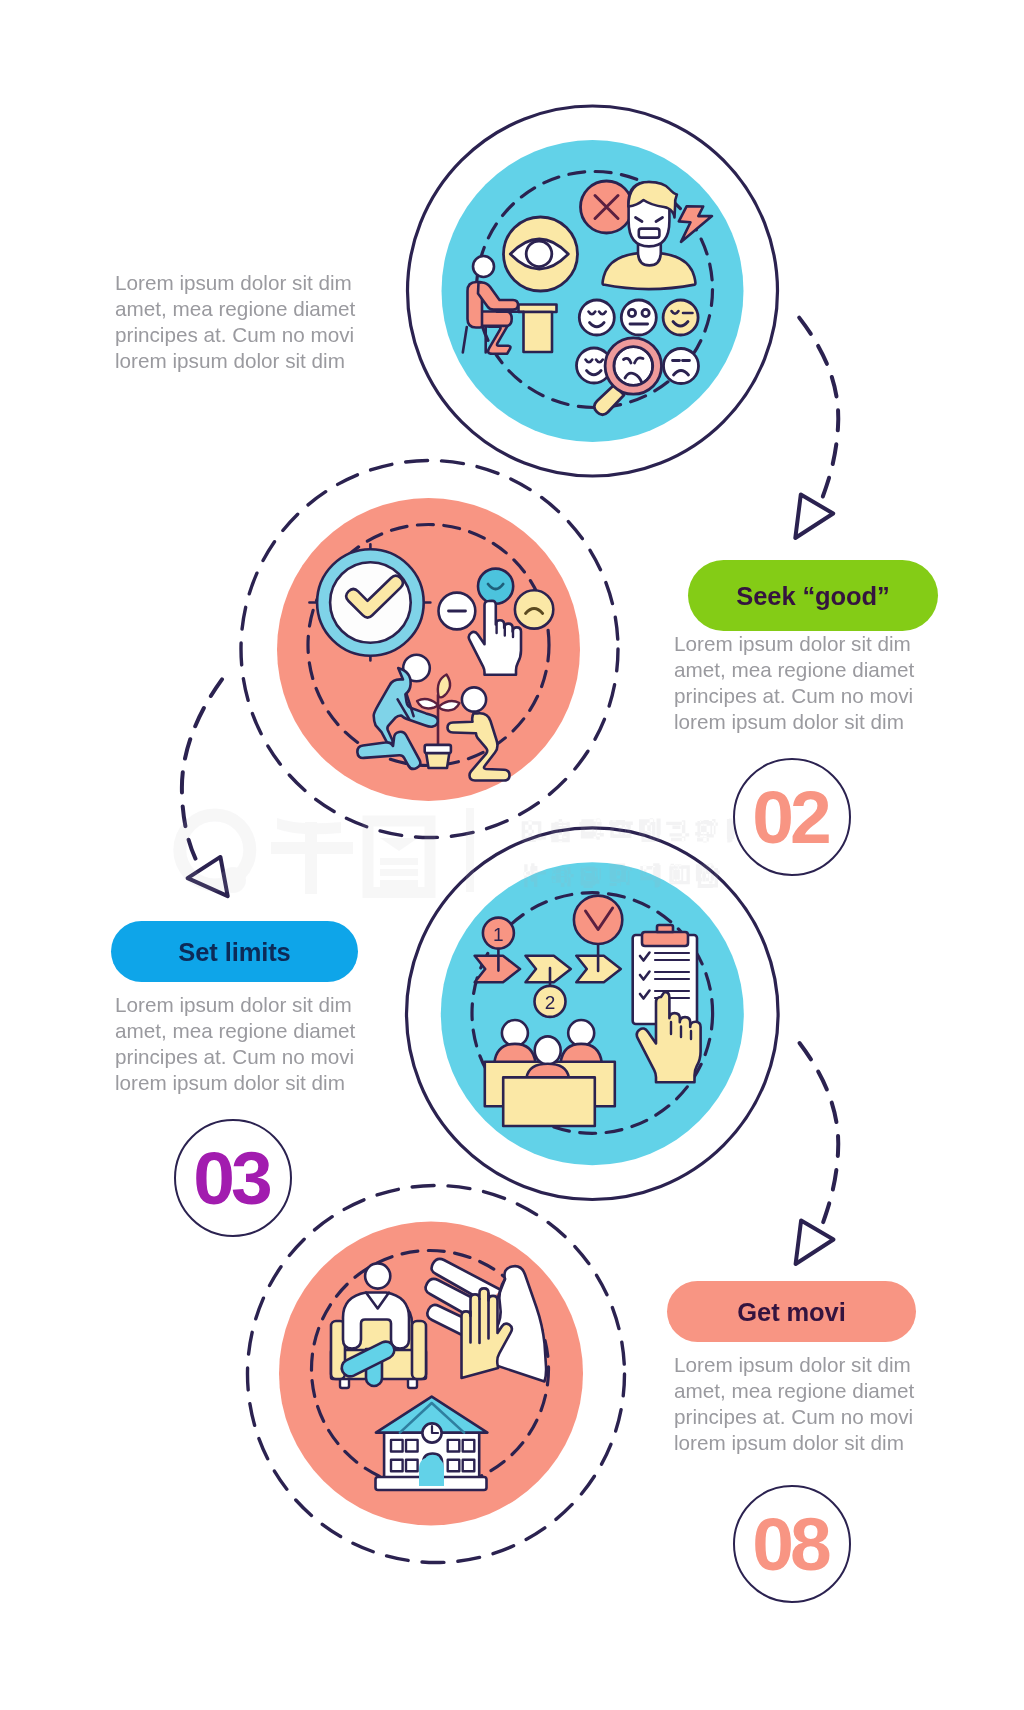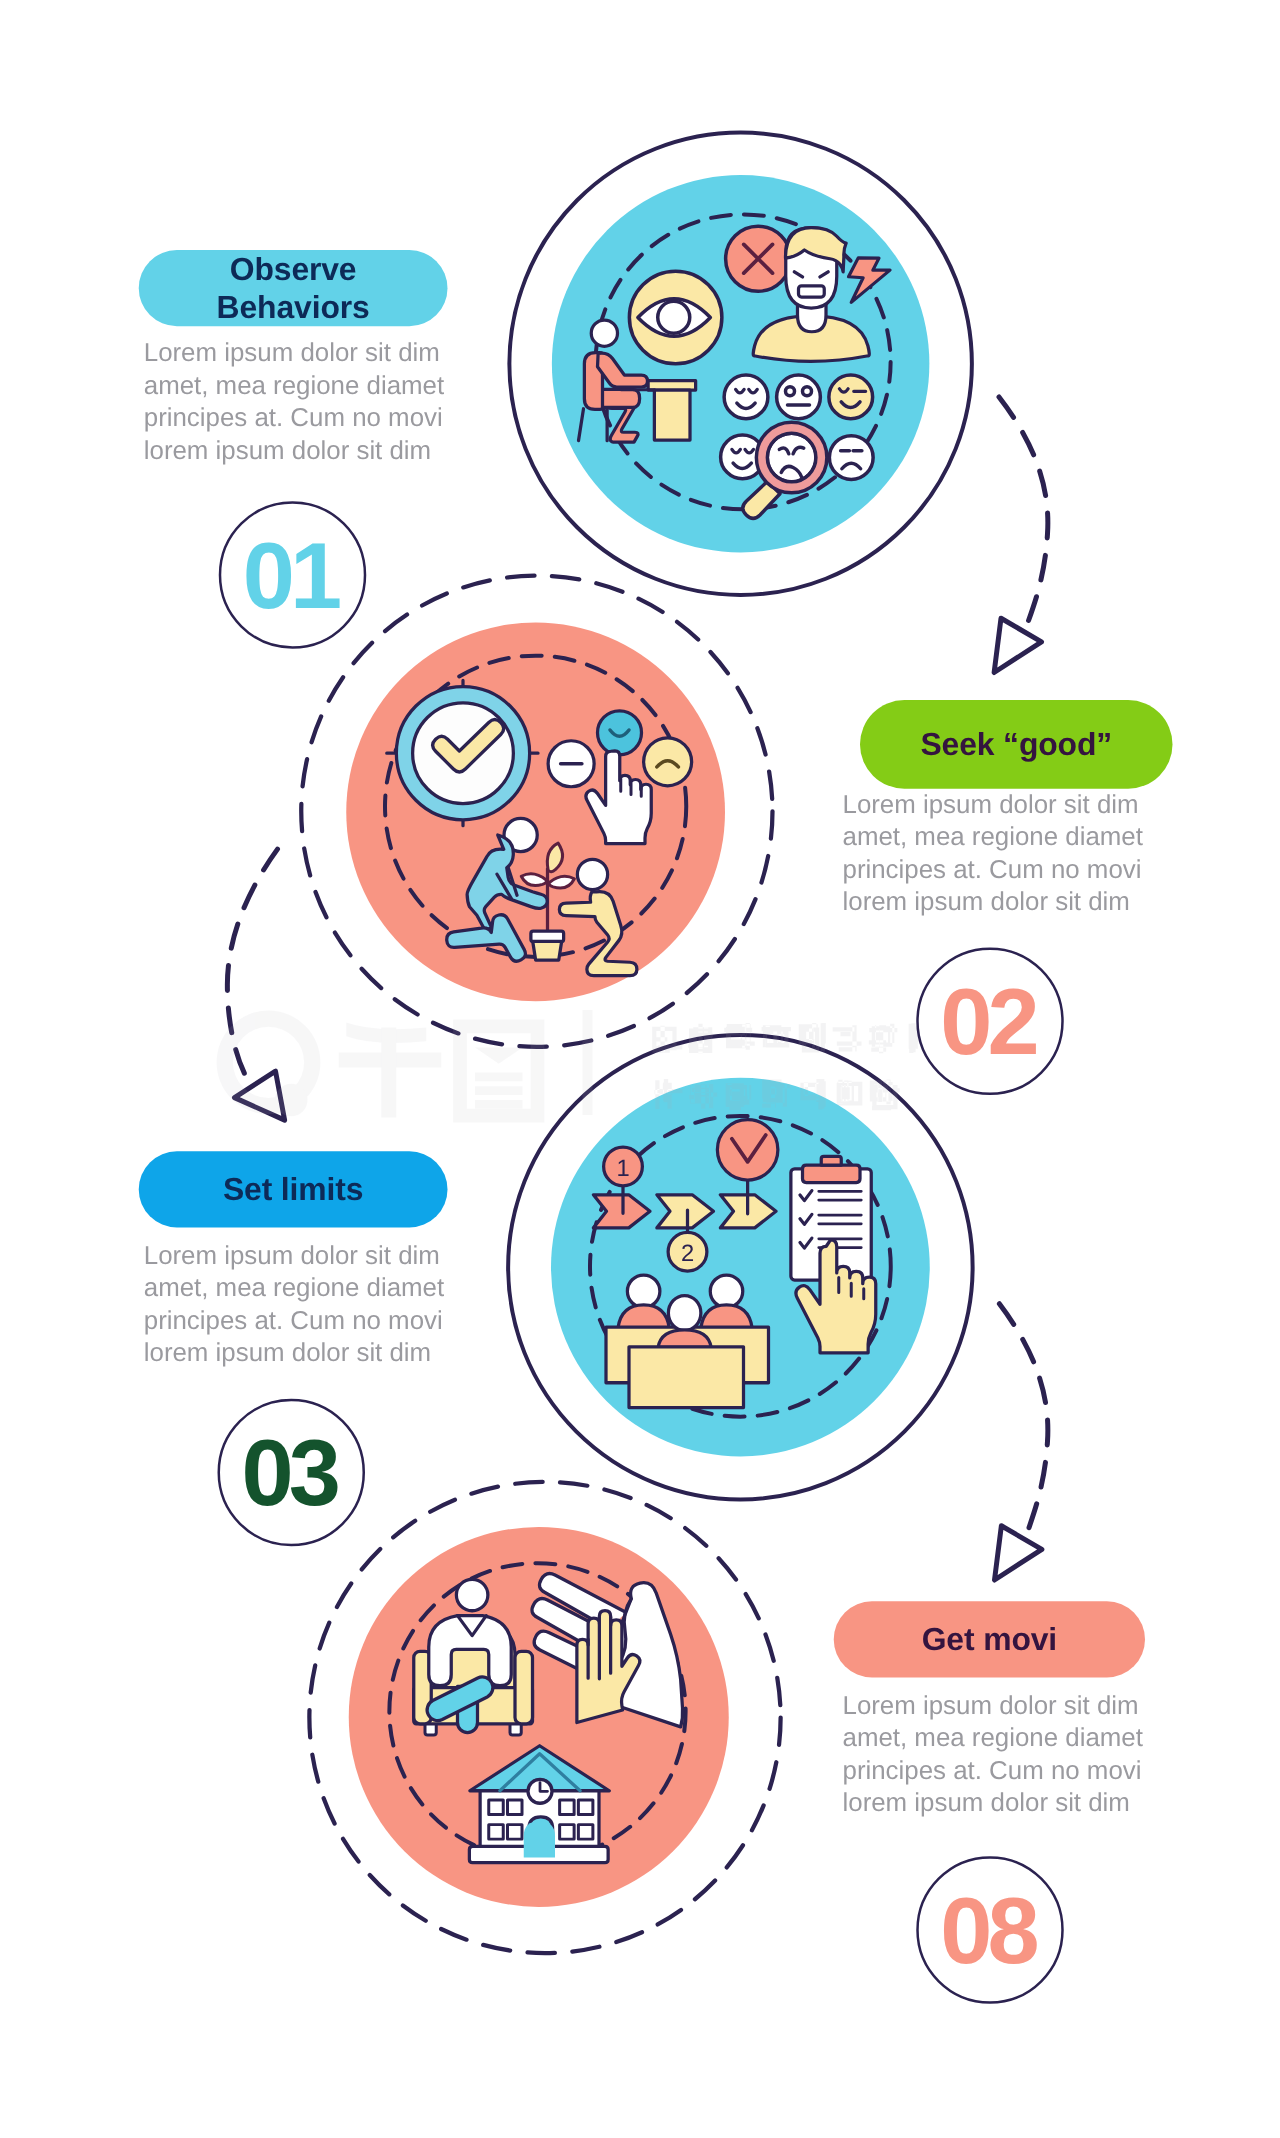--- a/index.html
+++ b/index.html
@@ -306,43 +306,36 @@
             <path d="M654.7 866.4 v21.2 h3.4 v-21.2 z M652.2 867.2 v10.1 h3.4 v-10.1 z M657.2 865.0 v20.5 h3.4 v-20.5 z M640.3 866.1 h15.0 v14.1 h-15.0 z m3.4 3.4 v7.3 h8.2 v-7.3 z M642.4 875.6 h12.4 v3.4 h-12.4 z M653.1 863.2 v18.4 h3.4 v-18.4 z M656.1 863.2 v23.7 h3.4 v-23.7 z M643.0 865.7 v13.2 h3.4 v-13.2 z"></path>
             <path d="M675.3 864.4 v17.1 h3.4 v-17.1 z M669.9 865.3 h20.0 v19.0 h-20.0 z m3.4 3.4 v12.2 h13.2 v-12.2 z M670.6 863.7 v19.3 h3.4 v-19.3 z M669.3 866.3 h13.9 v16.5 h-13.9 z m3.4 3.4 v9.7 h7.1 v-9.7 z M677.9 864.5 v15.8 h3.4 v-15.8 z M673.1 868.4 v12.7 h3.4 v-12.7 z"></path>
             <path d="M695.9 864.3 h15.8 v16.9 h-15.8 z m3.4 3.4 v10.1 h9.0 v-10.1 z M697.6 884.7 h15.3 v3.4 h-15.3 z M710.7 865.6 v14.9 h3.4 v-14.9 z M702.6 864.4 v16.9 h3.4 v-16.9 z M695.8 870.6 h24.0 v3.4 h-24.0 z M702.2 863.8 v17.8 h3.4 v-17.8 z M697.8 867.9 h20.2 v19.5 h-20.2 z m3.4 3.4 v12.7 h13.4 v-12.7 z M709.1 863.6 v19.8 h3.4 v-19.8 z"></path>
           </g>
       <text x="521" y="847" font-size="0.01" fill="none">营销创意服务与物件平台</text>
       <text x="521" y="892" font-size="0.01" fill="none">商用请获取授权</text>
     </g>
   </g>
 </svg>
 
-<div class="pill" style="left:111px;top:200px;width:247px;height:61px;background:#62d2e8;">
-  <span>Observe
-Behaviors</span>
-    </div>
 <div class="para" style="left:115px;top:270px;width:262px;">Lorem ipsum dolor sit dim amet, mea regione diamet principes at. Cum no movi lorem ipsum dolor sit dim</div>
-<div class="numcircle" style="left:175px;top:401px;width:118px;height:118px;">
-  <span style="color:#62d2e8;">01</span>
-    </div>
 
 <div class="pill" style="left:688px;top:560px;width:250px;height:71px;background:#84cc16;">
   <span style="color:#34143f;">Seek “good”</span>
     </div>
 <div class="para" style="left:674px;top:631px;width:262px;">Lorem ipsum dolor sit dim amet, mea regione diamet principes at. Cum no movi lorem ipsum dolor sit dim</div>
 <div class="numcircle" style="left:733px;top:758px;width:118px;height:118px;">
   <span style="color:#f89583;">02</span>
     </div>
 
 <div class="pill" style="left:111px;top:921px;width:247px;height:61px;background:#0ea5e9;">
   <span>Set limits</span>
     </div>
 <div class="para" style="left:115px;top:992px;width:262px;">Lorem ipsum dolor sit dim amet, mea regione diamet principes at. Cum no movi lorem ipsum dolor sit dim</div>
 <div class="numcircle" style="left:174px;top:1119px;width:118px;height:118px;">
-  <span style="color:#14532d;">03</span>
+  <span style="color:#a21caf;">03</span>
     </div>
 
 <div class="pill" style="left:667px;top:1281px;width:249px;height:61px;background:#f89583;">
   <span style="color:#34143f;">Get movi</span>
     </div>
 <div class="para" style="left:674px;top:1352px;width:262px;">Lorem ipsum dolor sit dim amet, mea regione diamet principes at. Cum no movi lorem ipsum dolor sit dim</div>
 <div class="numcircle" style="left:733px;top:1485px;width:118px;height:118px;">
   <span style="color:#f89583;">08</span>
     </div>
 </div>

